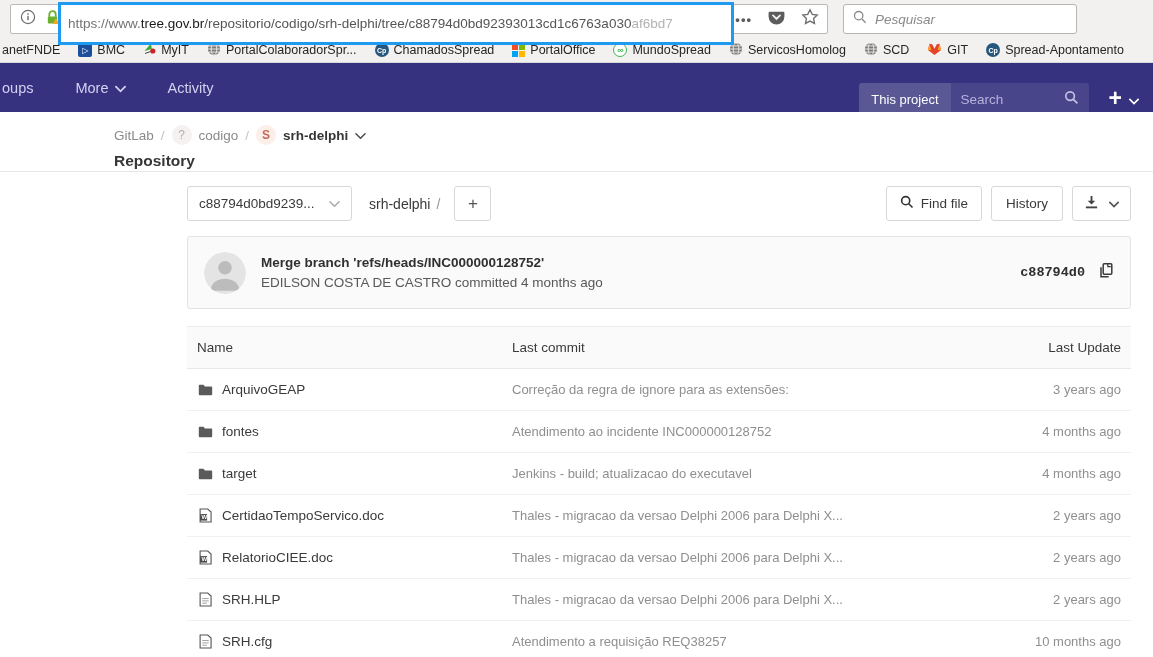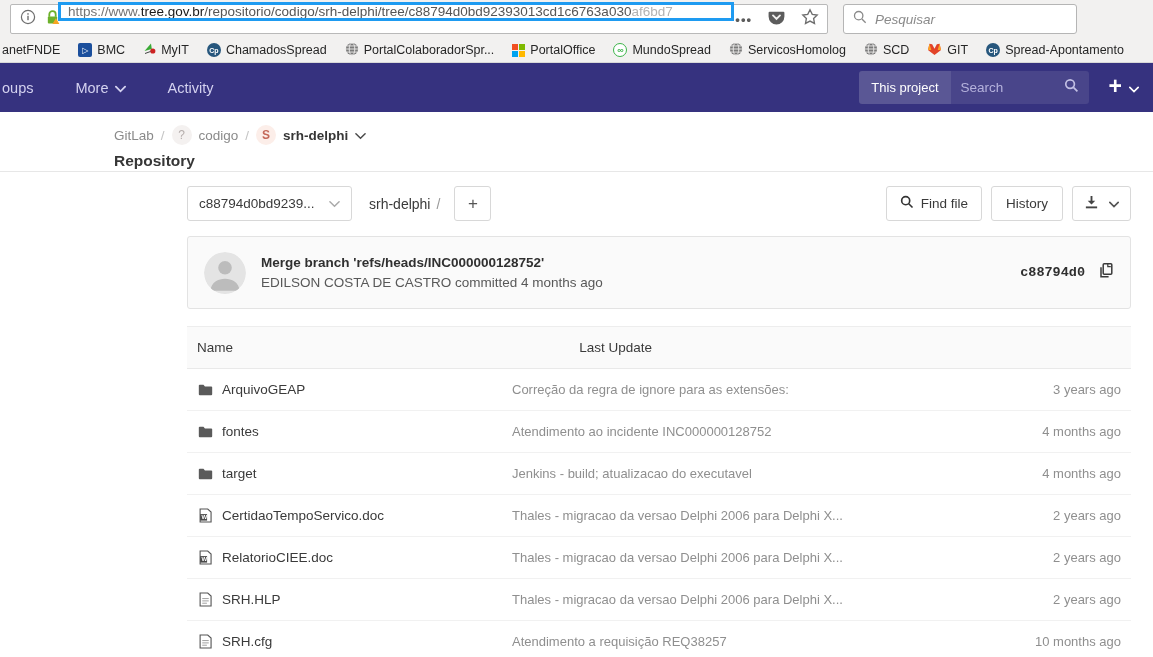--- a/index.html
+++ b/index.html
@@ -4,21 +4,21 @@
 <style>
   * { margin:0; padding:0; box-sizing:border-box; }
   html,body { width:1153px; height:657px; overflow:hidden; background:#fff;
     font-family:"Liberation Sans", sans-serif; }
 
   
   .chrome { position:absolute; left:0; top:0; width:1153px; height:38px; background:#f2f1f0; }
   .urlbar { position:absolute; left:10px; top:4px; width:818px; height:30px; background:#fff;
     border:1px solid #b9b9b9; border-radius:2px; display:flex; align-items:center; }
   .identity { display:flex; align-items:center; gap:8px; padding-left:9px; }
-  .urlfocus { position:absolute; left:58px; top:2px; width:676px; height:19px;
+  .urlfocus { position:absolute; left:58px; top:2px; width:676px; height:43px;
     border:3px solid #1e9bf1; background:#fff; display:flex; align-items:center;
     padding-left:7px; overflow:hidden; white-space:nowrap; font-size:13.5px; z-index:3; }
   .u-scheme { color:#737373; } .u-domain { color:#1a1a1a; } .u-path { color:#555; } .u-tail { color:#b3b3b3; }
   .page-actions { position:absolute; right:8px; top:0; height:28px; display:flex; align-items:center; gap:15px; }
   .dots { color:#5c5c5c; font-size:13px; letter-spacing:1px; font-weight:700; }
   .searchbox { position:absolute; left:843px; top:4px; width:234px; height:30px; background:#fff;
     border:1px solid #b5b5b5; border-radius:3px; display:flex; align-items:center; padding:0 9px; gap:8px; }
   .searchbox input { border:none; outline:none; flex:1; font-size:13.5px; min-width:0;
     font-family:"Liberation Sans",sans-serif; }
   .searchbox input::placeholder { font-style:italic; color:#8a8a8a; }
@@ -36,21 +36,21 @@
     font-size:8px; display:flex; align-items:center; justify-content:center; }
   .msgrid { width:13px; height:13px; display:grid; grid-template-columns:6px 6px; grid-template-rows:6px 6px; gap:1px; }
   .msgrid i:nth-child(1){background:#f25022} .msgrid i:nth-child(2){background:#7fba00}
   .msgrid i:nth-child(3){background:#00a4ef} .msgrid i:nth-child(4){background:#ffb900}
 
   
   .navbar { position:absolute; left:0; top:63px; width:1153px; height:49px; background:#36327f; }
   .nav-left { display:flex; align-items:center; height:100%; font-size:14.5px; color:#d4d2f0; }
   .nav-item { padding:0 21px; height:100%; display:flex; align-items:center; gap:6px; cursor:default; }
   .nav-item:first-child { padding-left:2px; }
-  .nav-right { position:absolute; right:14px; top:0; height:100%; display:flex; align-items:center; gap:20px; }
+  .nav-right { position:absolute; right:14px; top:12px; height:100%; display:flex; align-items:center; gap:20px; }
   .scope-search { display:flex; height:33px; border-radius:3px; overflow:hidden; }
   .scope { background:#5a5795; color:#fff; font-size:13px; display:flex; align-items:center; padding:0 12px; }
   .nav-search { background:#49458a; display:flex; align-items:center; width:138px; padding:0 10px; gap:6px; }
   .nav-search input { background:transparent; border:none; outline:none; flex:1; min-width:0;
     color:#e8e6fb; font-size:13.5px; font-family:"Liberation Sans",sans-serif; }
   .nav-search input::placeholder { color:#b5b2dc; }
   .plus-group { display:flex; align-items:center; gap:7px; color:#fff; }
   .nav-plus { font-size:23px; font-weight:700; line-height:1; margin-top:-3px; }
 
   
@@ -166,32 +166,32 @@
     <span>
       <svg width="13" height="13" viewBox="0 0 13 13">
           <path d="M1.5 9L8 1.5 8.8 7z" fill="#3aaa35"></path>
           <circle cx="9.8" cy="9" r="2.6" fill="#cc2222"></circle>
           <path d="M2 11.5l5.5-2" stroke="#444" stroke-width="1"></path>
         </svg>
     </span>
     <span>MyIT</span>
   </div>
   <div class="bm">
-    <span class="badge-cp">Cp</span>
-    <span>ChamadosSpread</span>
-  </div>
-  <div class="bm">
     <span>
       <svg width="14" height="14" viewBox="0 0 16 16">
           <circle cx="8" cy="8" r="7" fill="#7a7a7a"></circle>
           <ellipse cx="8" cy="8" rx="3.2" ry="7" fill="none" stroke="#f2f1f0" stroke-width="1"></ellipse>
           <path d="M1 8h14M2.2 4.5h11.6M2.2 11.5h11.6" stroke="#f2f1f0" stroke-width="1" fill="none"></path>
         </svg>
     </span>
     <span>PortalColaboradorSpr...</span>
+  </div>
+  <div class="bm">
+    <span class="badge-cp">Cp</span>
+    <span>ChamadosSpread</span>
   </div>
   <div class="bm">
     <span class="msgrid">
         <i></i>
         <i></i>
         <i></i>
         <i></i>
       </span>
     <span>PortalOffice</span>
   </div>
@@ -355,20 +355,21 @@
             <path d="M9.8 1.2v3h3" fill="none" stroke="#3a3a3a" stroke-width="1.2"></path>
             <path d="M3 4.8v9.4h7.6" fill="none" stroke="#3a3a3a" stroke-width="1.5"></path>
           </svg>
       </span>
     </div>
   </div>
 
   <div class="tree-table">
     <div class="trow thead">
       <div class="c-name">Name</div>
+      <div class="c-msg" style="color:#3a3a3a;font-size:13.5px">Last commit</div>
       <div class="c-time" style="color:#3a3a3a;font-size:13.5px">Last Update</div>
     </div>
 
     <div class="trow">
       <div class="c-name">
         <span class="row-icon" data-icontype="folder">
           <svg class="i-folder" width="15" height="13" viewBox="0 0 16 14">
               <path fill="#5a5a5a" d="M.8 12.2V2.8c0-.6.4-1 1-1h4l1.6 1.9h6.8c.6 0 1 .4 1 1v7.5c0 .6-.4 1-1 1H1.8c-.6 0-1-.4-1-1z"></path>
             </svg>
 

